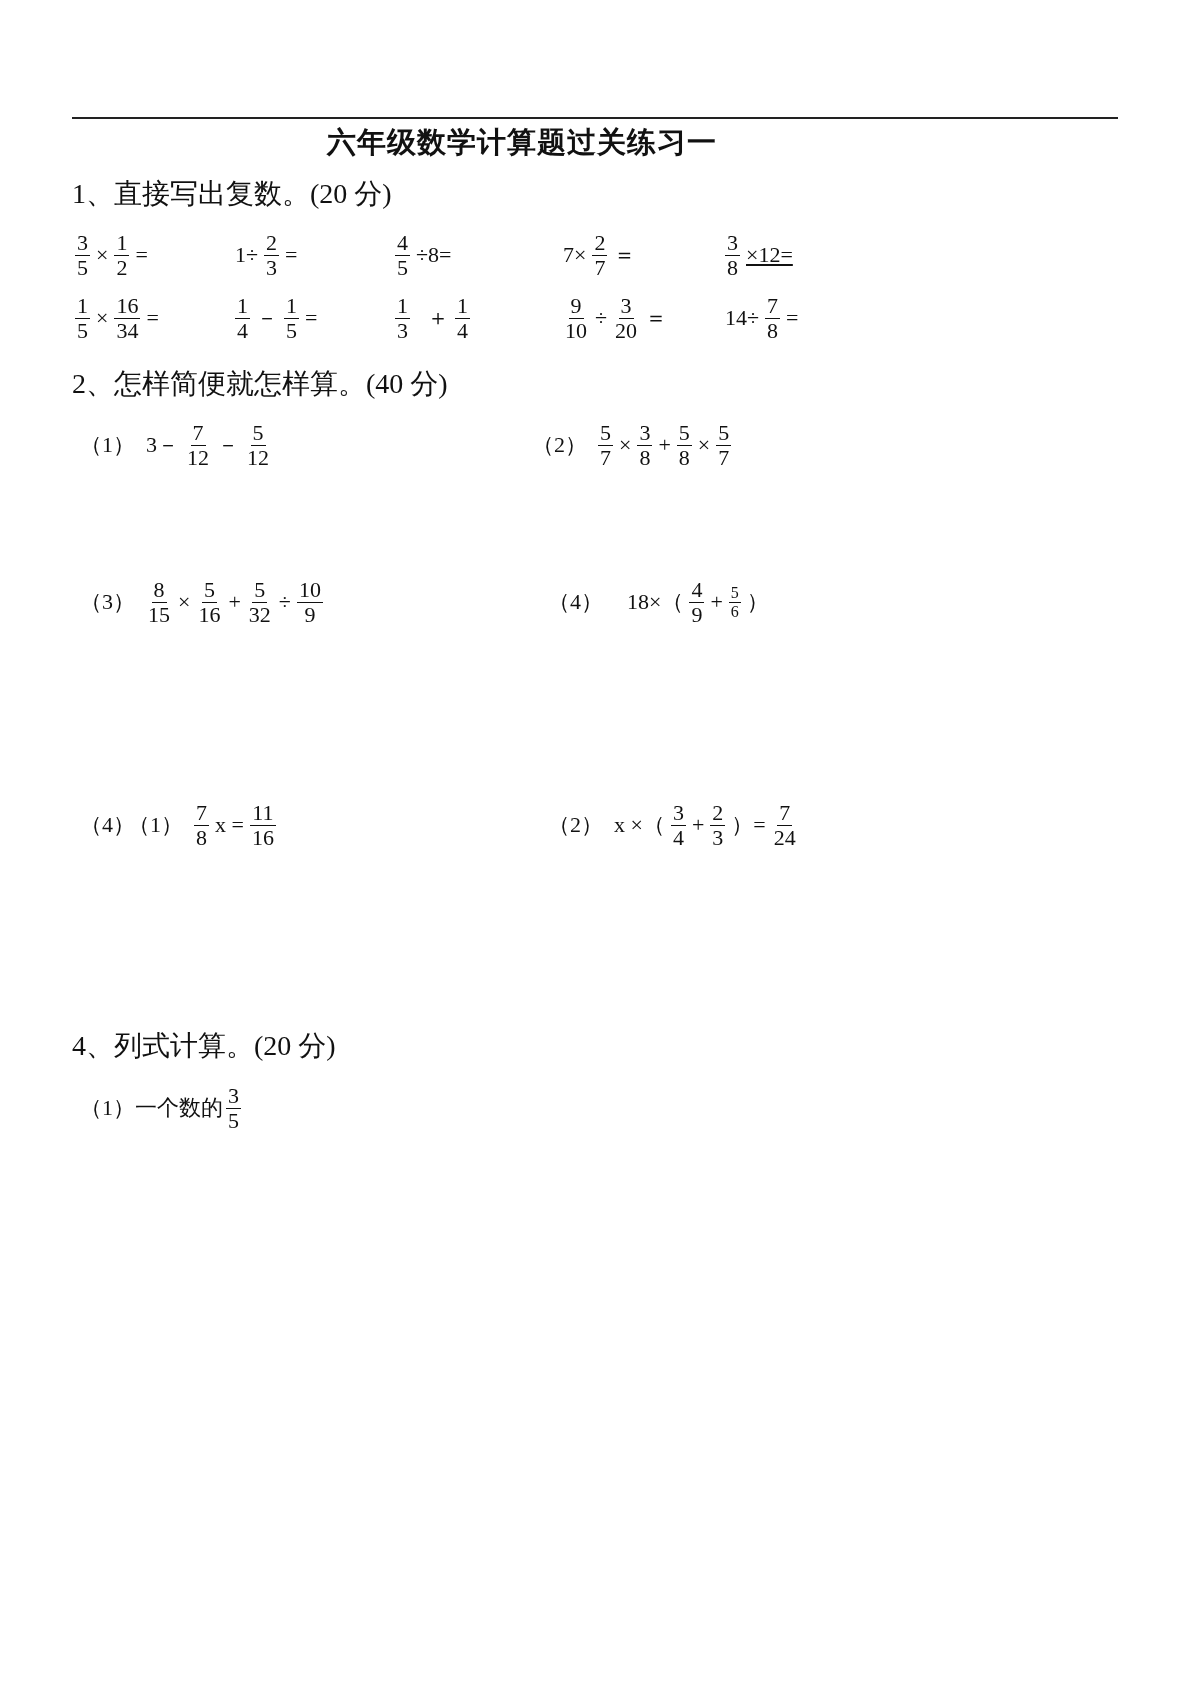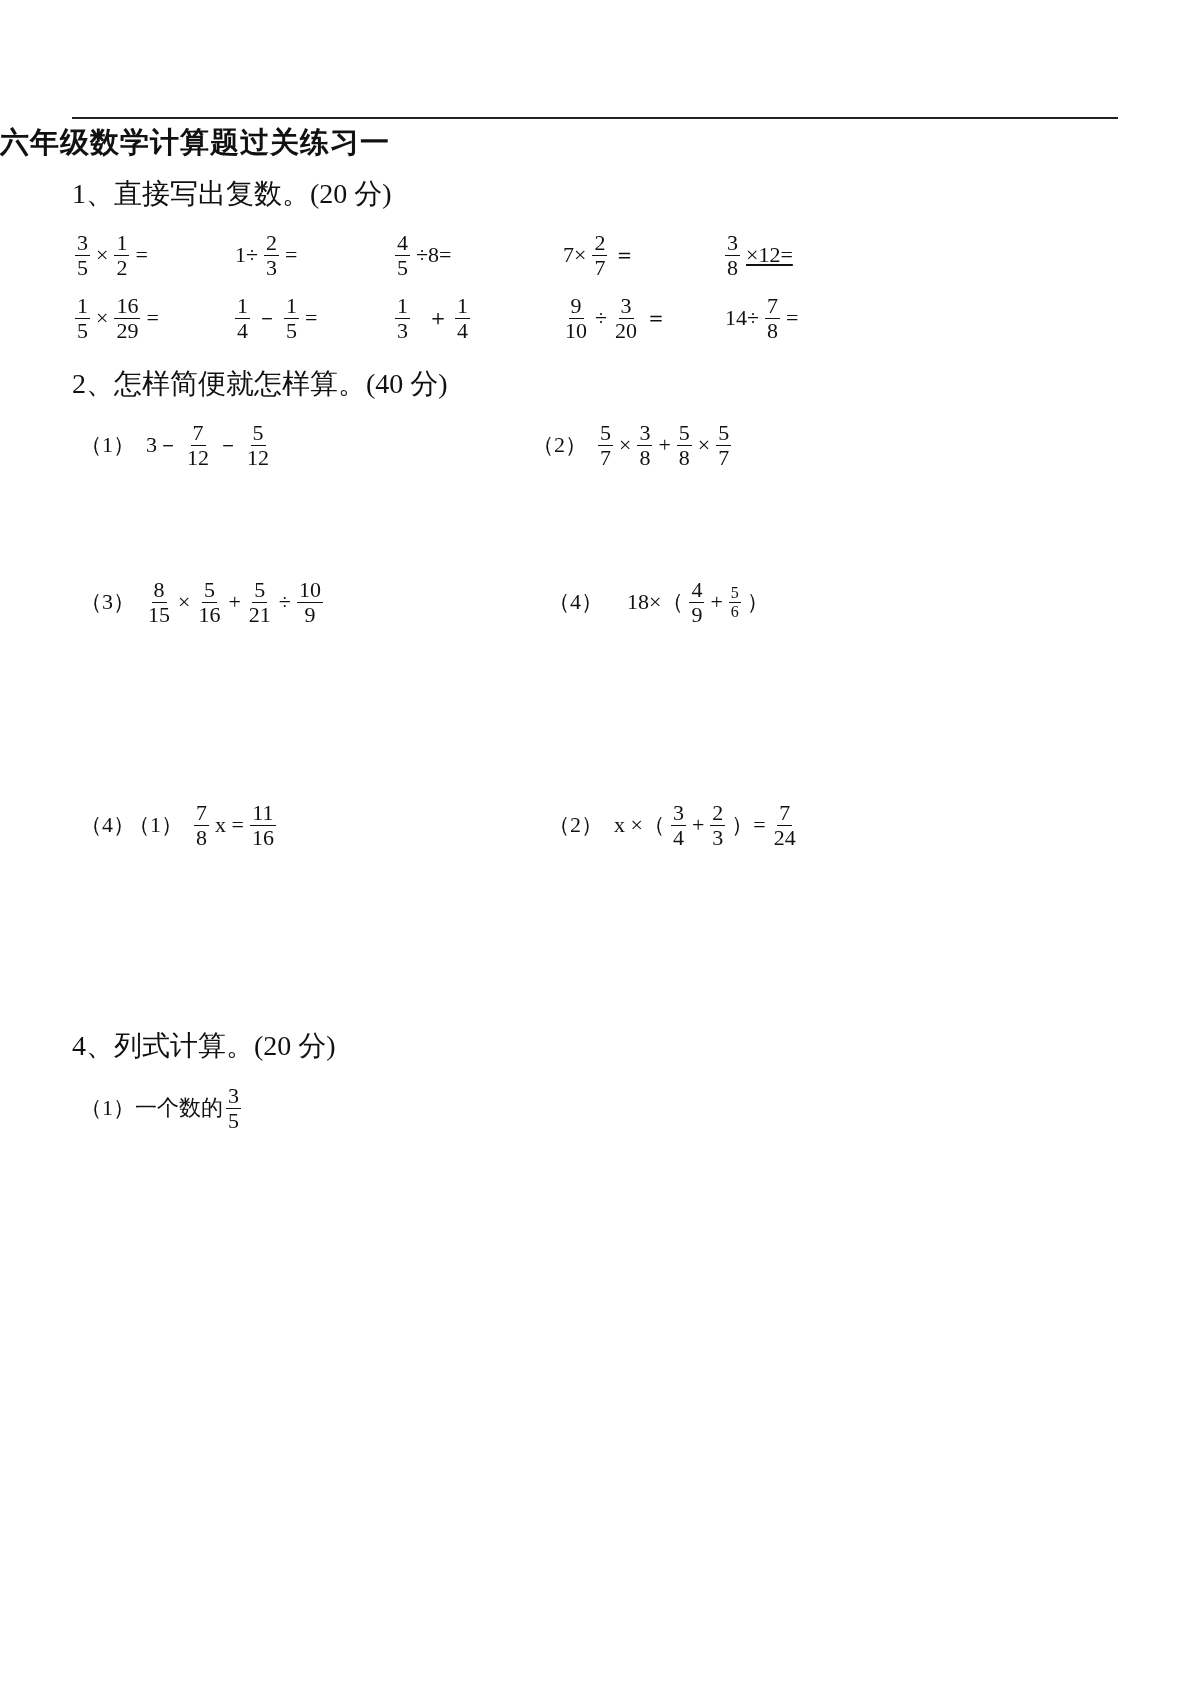--- a/index.html
+++ b/index.html
@@ -1,19 +1,19 @@
 <!DOCTYPE html>
 <html><head>
 <meta charset="utf-8">
 <style>
   html,body{margin:0;padding:0;background:#fff;}
   body{width:1191px;height:1684px;position:relative;overflow:hidden;
        font-family:"Liberation Serif","DejaVu Serif",serif;color:#111;}
   .rule{position:absolute;left:72px;top:117px;width:1046px;height:2px;background:#222;}
-  .title{position:absolute;left:0;width:1044px;top:123px;
+  .title{position:absolute;left:0;width:1044px;top:123px;text-align:center;
          font-family:"DejaVu Sans",sans-serif;font-weight:bold;font-size:29px;letter-spacing:1px;}
   .heading{position:absolute;left:72px;font-size:28px;line-height:26px;}
   .expr{position:absolute;display:flex;align-items:center;height:64px;font-size:22px;}
   .frac{display:inline-flex;flex-direction:column;align-items:center;margin:0 3px;line-height:24px;}
   .frac .num{padding:0 2px;border-bottom:1.5px solid #111;}
   .frac .den{padding:0 2px;}
   .frac.small{font-size:16px;line-height:18px;}
   .op{margin:0 3px;}
   .lbl{margin-right:8px;}
 </style>
@@ -69,21 +69,21 @@
       <span class="op" style="white-space: pre; text-decoration: underline;">×12=</span>
     </div>
     <div class="expr" style="left: 72px; top: 286px;">
       <span class="frac">
         <span class="num">1</span>
         <span class="den">5</span>
       </span>
       <span class="op" style="white-space: pre;">×</span>
       <span class="frac">
         <span class="num">16</span>
-        <span class="den">29</span>
+        <span class="den">34</span>
       </span>
       <span class="op" style="white-space: pre;">=</span>
     </div>
     <div class="expr" style="left: 232px; top: 286px;">
       <span class="frac">
         <span class="num">1</span>
         <span class="den">4</span>
       </span>
       <span class="op" style="white-space: pre;">－</span>
       <span class="frac">
@@ -169,21 +169,21 @@
         <span class="den">15</span>
       </span>
       <span class="op" style="white-space: pre;">×</span>
       <span class="frac">
         <span class="num">5</span>
         <span class="den">16</span>
       </span>
       <span class="op" style="white-space: pre;">+</span>
       <span class="frac">
         <span class="num">5</span>
-        <span class="den">21</span>
+        <span class="den">32</span>
       </span>
       <span class="op" style="white-space: pre;">÷</span>
       <span class="frac">
         <span class="num">10</span>
         <span class="den">9</span>
       </span>
     </div>
     <div class="expr" style="left: 548px; top: 570px;">
       <span class="lbl">（4）</span>
       <span class="op" style="white-space: pre; margin-left: 16px;">18×（</span>

